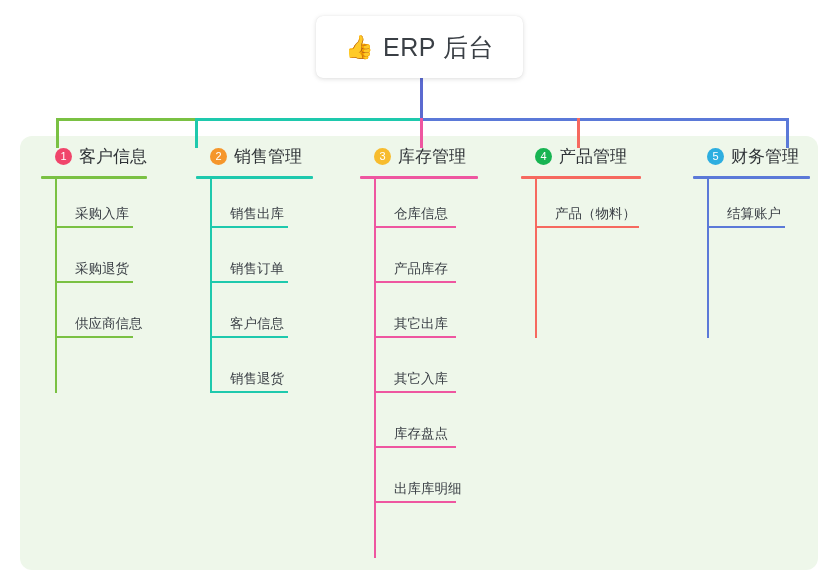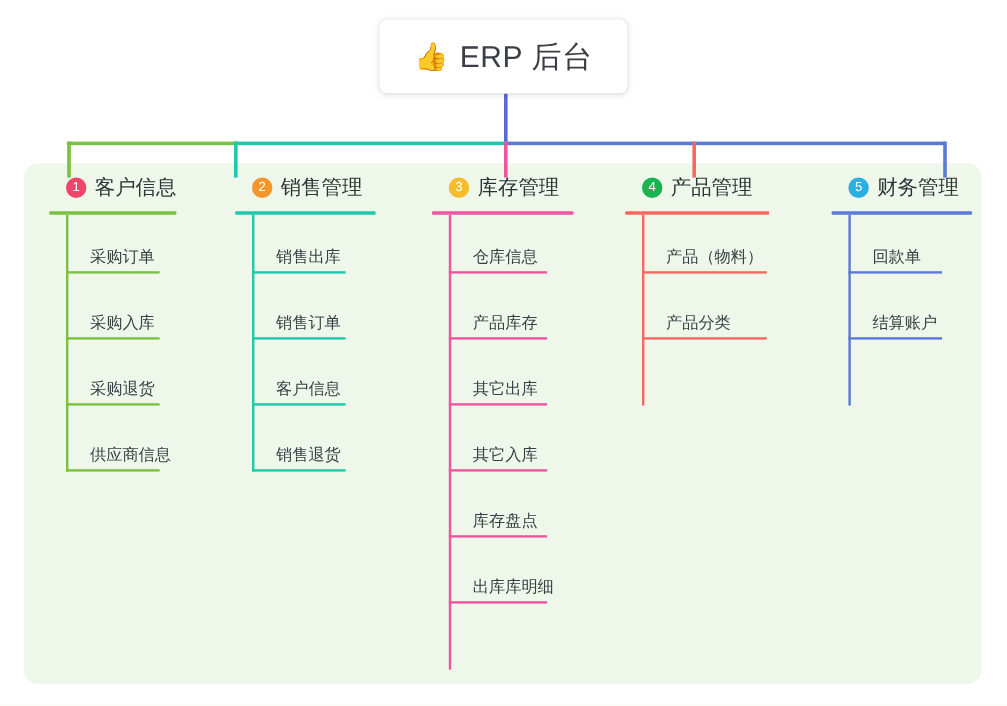--- a/index.html
+++ b/index.html
@@ -91,24 +91,20 @@
   <div id="cols-layer">
       <div class="col" style="left: 41px;">
         <div class="col-head">
           <span class="badge" style="background: rgb(240, 69, 107);">1</span>
           <span class="col-title">客户信息</span>
         </div>
         <div class="head-rule" style="width: 106px; background: rgb(122, 193, 67);"></div>
         <div class="leaves">
           <div class="spine" style="background: rgb(122, 193, 67); height: 214px;"></div>
           <div class="leaf">
-            <span class="leaf-text">采购订单</span>
-            <div class="leaf-rule" style="width: 78px; background: rgb(122, 193, 67);"></div>
-          </div>
-          <div class="leaf">
             <span class="leaf-text">采购入库</span>
             <div class="leaf-rule" style="width: 78px; background: rgb(122, 193, 67);"></div>
           </div>
           <div class="leaf">
             <span class="leaf-text">采购退货</span>
             <div class="leaf-rule" style="width: 78px; background: rgb(122, 193, 67);"></div>
           </div>
           <div class="leaf">
             <span class="leaf-text">供应商信息</span>
             <div class="leaf-rule" style="width: 78px; background: rgb(122, 193, 67);"></div>
@@ -180,39 +176,31 @@
           <span class="badge" style="background: rgb(23, 180, 82);">4</span>
           <span class="col-title">产品管理</span>
         </div>
         <div class="head-rule" style="width: 120px; background: rgb(246, 105, 95);"></div>
         <div class="leaves">
           <div class="spine" style="background: rgb(246, 105, 95); height: 159px;"></div>
           <div class="leaf">
             <span class="leaf-text">产品（物料）</span>
             <div class="leaf-rule" style="width: 104px; background: rgb(246, 105, 95);"></div>
           </div>
-          <div class="leaf">
-            <span class="leaf-text">产品分类</span>
-            <div class="leaf-rule" style="width: 104px; background: rgb(246, 105, 95);"></div>
-          </div>
         </div>
       </div>
       <div class="col" style="left: 693px;">
         <div class="col-head">
           <span class="badge" style="background: rgb(45, 174, 224);">5</span>
           <span class="col-title">财务管理</span>
         </div>
         <div class="head-rule" style="width: 117px; background: rgb(91, 121, 216);"></div>
         <div class="leaves">
           <div class="spine" style="background: rgb(91, 121, 216); height: 159px;"></div>
           <div class="leaf">
-            <span class="leaf-text">回款单</span>
-            <div class="leaf-rule" style="width: 78px; background: rgb(91, 121, 216);"></div>
-          </div>
-          <div class="leaf">
             <span class="leaf-text">结算账户</span>
             <div class="leaf-rule" style="width: 78px; background: rgb(91, 121, 216);"></div>
           </div>
         </div>
       </div>
     </div>
 
 </div>
 
 </body></html>

